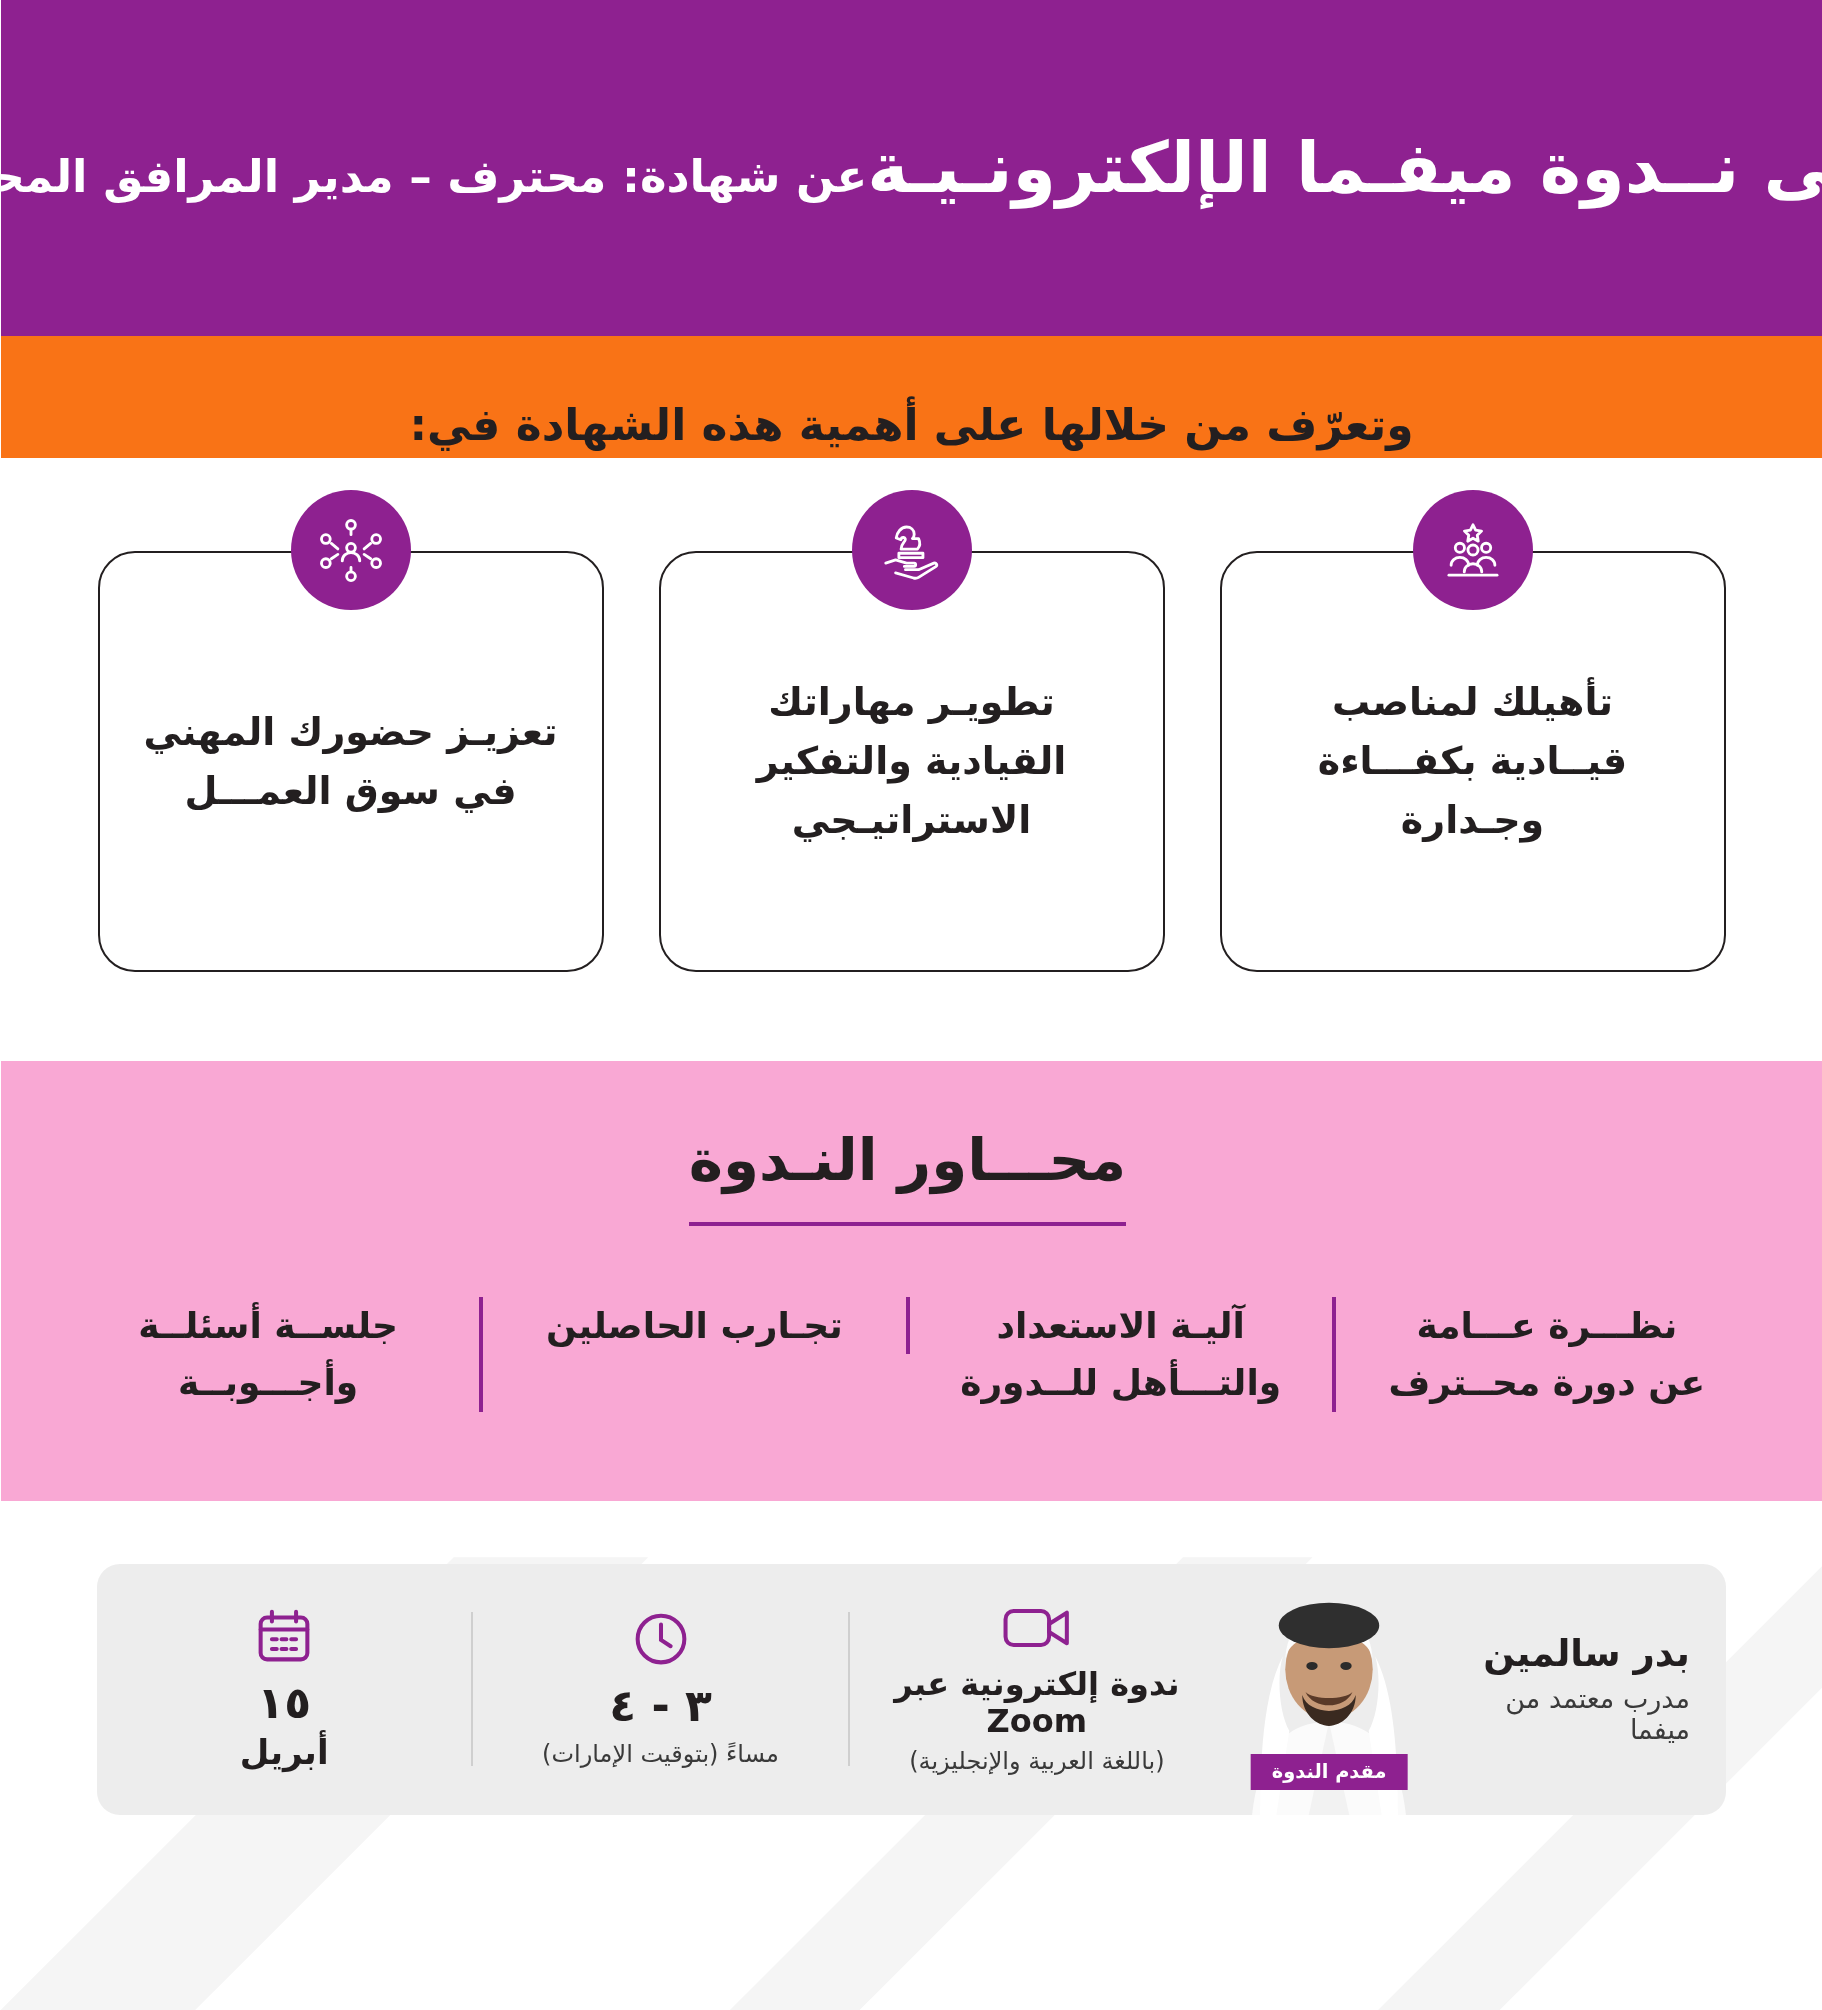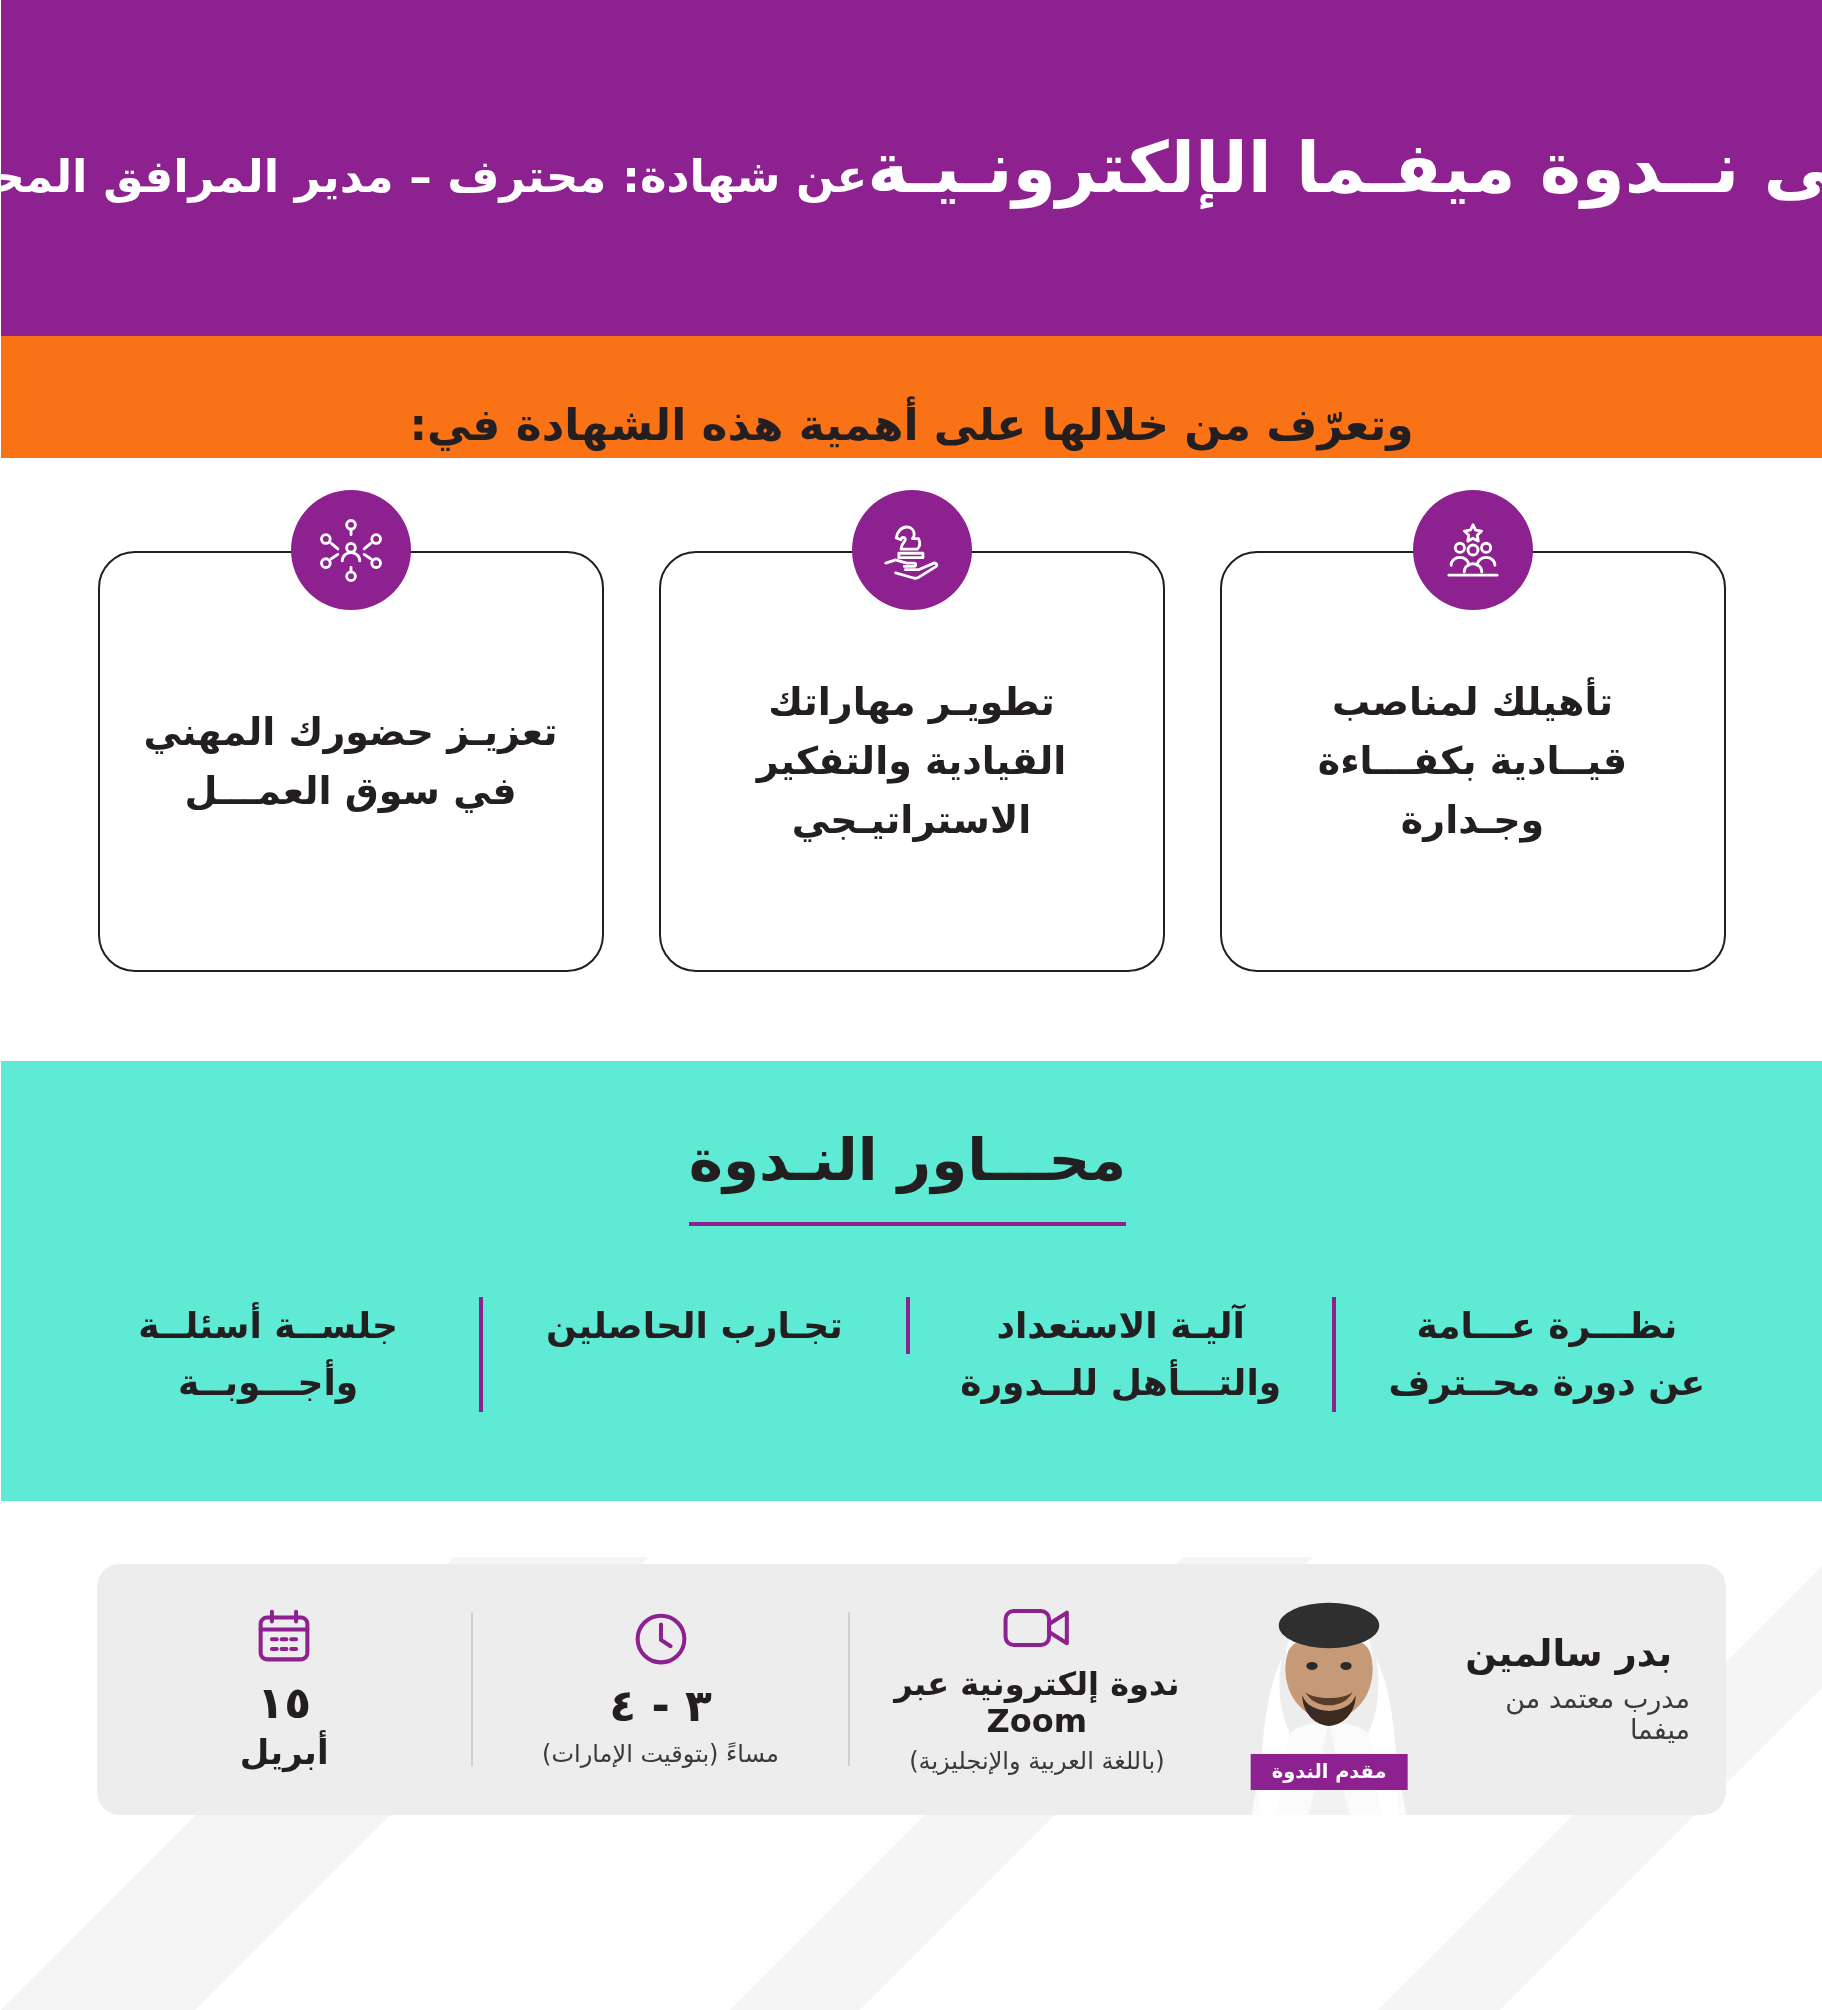--- a/index.html
+++ b/index.html
@@ -104,21 +104,21 @@
     line-height: 1.55;
     text-align: center;
     letter-spacing: 0.8px;
   }
 
   
   .topics {
     position: relative;
     margin-top: 89px;
     width: 100%;
-    background: #5eead4;
+    background: #f9a8d4;
     padding: 65px 8px 89px 0;
   }
   .topics-title {
     text-align: center;
     font-size: 58px;
     font-weight: bold;
     color: #231f20;
     letter-spacing: 1.6px;
   }
   .topics-rule {
@@ -209,21 +209,21 @@
     display: flex;
     flex-direction: row;
     align-items: flex-end;
     justify-content: flex-start;
     padding: 0 36px 0 8px;
     position: relative;
   }
   .speaker-texts {
     display: flex;
     flex-direction: column;
-    align-items: center;
+    align-items: flex-start;
     justify-content: center;
     margin-bottom: 70px;
     margin-left: 21px;
   }
   .speaker-name {
     font-size: 37px;
     font-weight: bold;
     color: #231f20;
   }
   .speaker-role {

